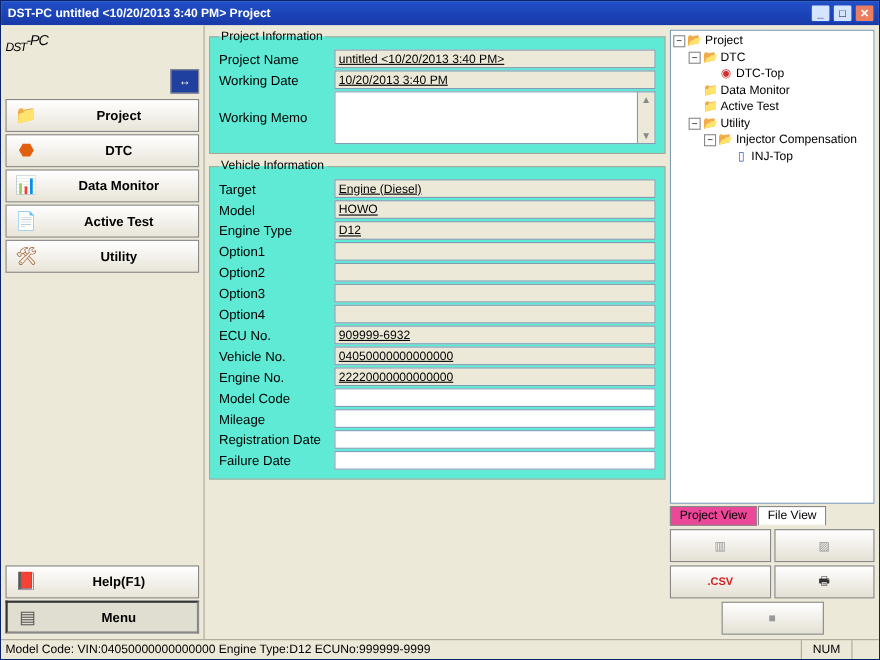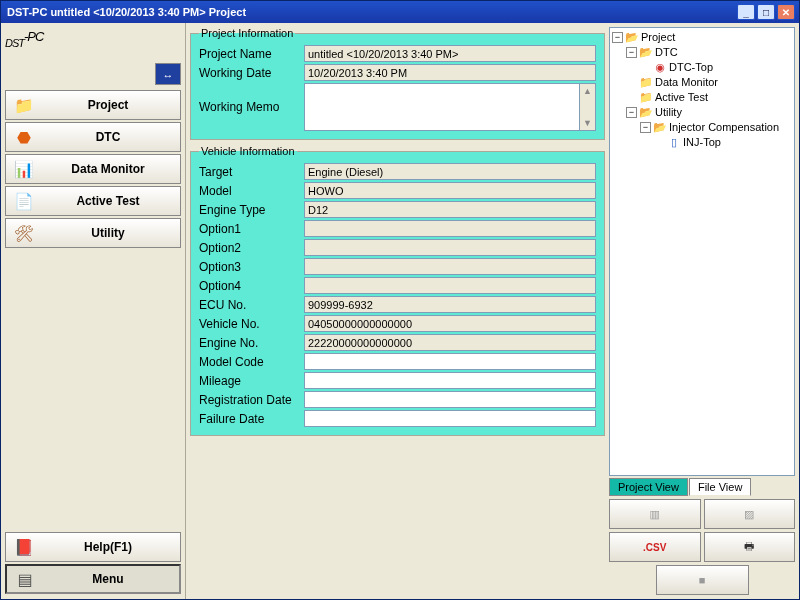--- a/index.html
+++ b/index.html
@@ -26,38 +26,38 @@
   .side-btn .ico { width:24px; height:22px; margin-right:6px; display:flex; align-items:center; justify-content:center; font-size:16px; }
   .side-btn .lbl { flex:1; font-weight:bold; font-size:12px; text-align:center; }
   .side-spacer { flex:1; }
   .ico-project { color:#2a9e2a; } .ico-dtc{color:#e06010;} .ico-dm{color:#2068c0;} .ico-at{color:#c0a020;} .ico-util{color:#a06030;} .ico-help{color:#d02040;} .ico-menu{color:#555;}
 
   .center { flex:1; padding:4px; overflow:hidden; }
   fieldset { border:1px solid #aca899; margin:0 0 5px 0; padding:4px 8px 6px 8px; background:#5eead4; }
   legend { font-size:11px; padding:0 2px; }
   .row { display:flex; align-items:center; margin:2px 0; }
   .row .fl { width:105px; font-size:12px; }
-  .row .fv { flex:1; height:17px; border:1px solid #7f9db9; background:#ece9d8; padding:1px 3px; font-size:11px; display:flex; align-items:center; overflow:hidden; white-space:nowrap; }
+  .row .fv { flex:1; height:17px; border:1px solid #7f9db9; background:#ece9d8; padding:1px 3px; font-size:11px; display:flex; align-items:center; overflow:hidden; white-space:nowrap;text-decoration:underline; }
   .row .fv.white { background:#fff; }
   .memo-wrap { flex:1; display:flex; }
   .memo { flex:1; height:48px; border:1px solid #7f9db9; background:#fff; }
   .memo-sc { width:16px; height:48px; background:#ece9d8; border:1px solid #7f9db9; border-left:none; display:flex; flex-direction:column; }
   .memo-sc .sc-btn { flex:0 0 14px; display:flex; align-items:center; justify-content:center; color:#888; font-size:9px; }
   .memo-sc .sc-mid { flex:1; }
 
   .right { width:190px; padding:4px 4px 4px 0; display:flex; flex-direction:column; }
   .tree-box { flex:1; border:1px solid #7f9db9; background:#fff; overflow:auto; padding:2px; }
   .tn { white-space:nowrap; font-size:11px; line-height:15px; display:flex; align-items:center; }
   .tn .exp { width:11px; height:11px; border:1px solid #888; margin-right:2px; display:inline-flex; align-items:center; justify-content:center; font-size:9px; line-height:9px; cursor:pointer; background:#fff;}
   .tn .tico { width:14px; height:12px; margin-right:2px; display:inline-flex; align-items:center; justify-content:center; font-size:11px; }
   .fold-o{color:#d8a030;} .fold-c{color:#d8a030;} .node-dtc{color:#d03030;} .node-bar{color:#3060c0;}
   .ind1{padding-left:14px;} .ind2{padding-left:28px;} .ind3{padding-left:42px;}
 
   .tabs { display:flex; margin-top:2px; }
-  .tab { padding:2px 8px; border:1px solid #888; background:#14b8a6; margin-right:1px; cursor:pointer; font-size:11px; }
+  .tab { padding:2px 8px; border:1px solid #888; background:#ec4899; margin-right:1px; cursor:pointer; font-size:11px; }
   .tab.act { background:#ffffff; border-bottom:1px solid #ece9d8; }
 
   .btn-grid { display:grid; grid-template-columns:1fr 1fr; gap:3px; margin-top:3px; }
   .gbtn { height:30px; border:1px solid #888; background:linear-gradient(#fff,#e4e0d4); display:flex; align-items:center; justify-content:center; cursor:pointer; font-size:16px; color:#999; }
   .gbtn .csv { color:#d02020; font-weight:bold; font-size:10px; }
   .gbtn.full { grid-column:1 / span 2; width:50%; justify-self:center; }
 
   .statusbar { height:18px; border-top:1px solid #aca899; background:#ece9d8; display:flex; align-items:center; padding:0 4px; font-size:11px; }
   .statusbar .st-main { flex:1; }
   .statusbar .st-cell { border-left:1px solid #aca899; padding:0 10px; height:100%; display:flex; align-items:center; }
@@ -268,14 +268,19 @@
               <span style="color:#333">🖶</span>
             </div>
           <div class="gbtn full">
               <span>■</span>
             </div>
         </div>
       </div>
 
     </div>
 
+    <div class="statusbar">
+      <span class="st-main">Model Code: VIN:04050000000000000 Engine Type:D12 ECUNo:999999-9999</span>
+      <span class="st-cell">NUM</span>
+      <span class="st-cell" style="width:18px"></span>
+    </div>
   </div>
 </div>
 
 </body></html>

